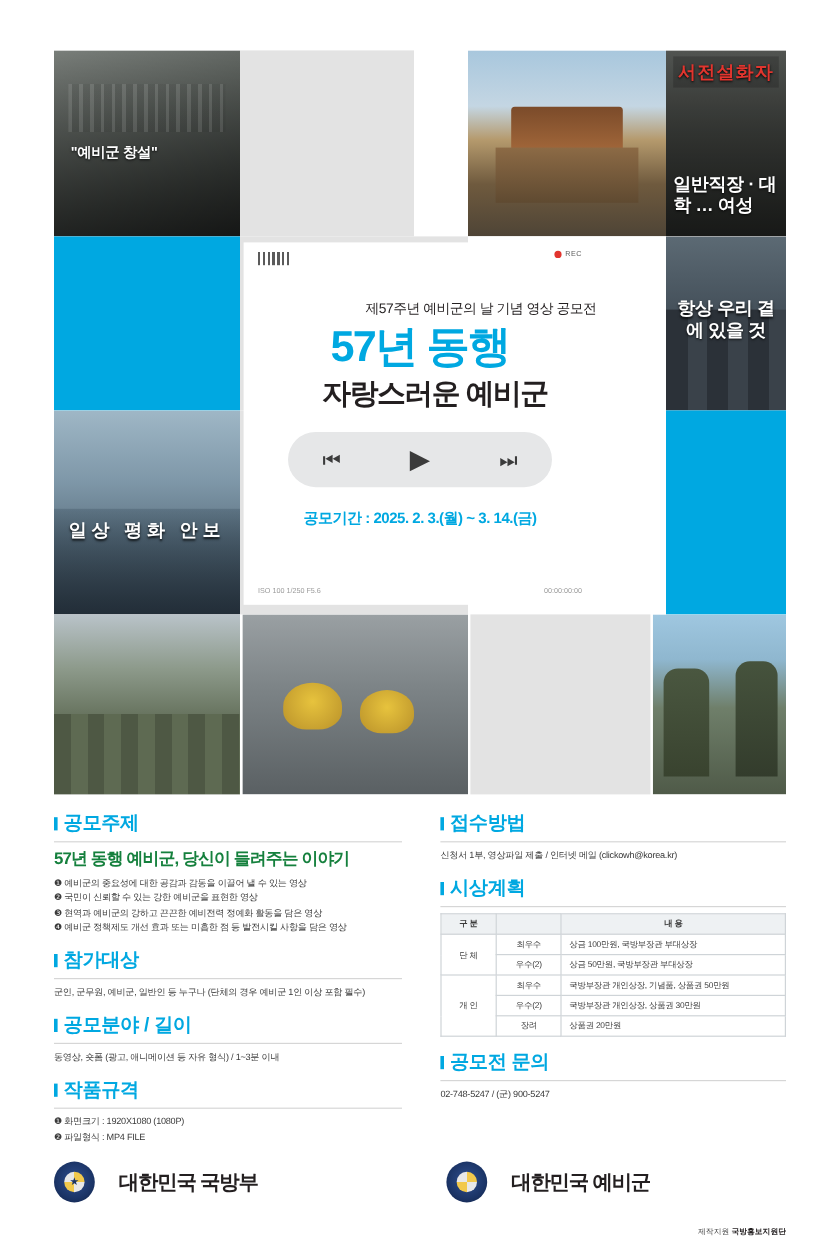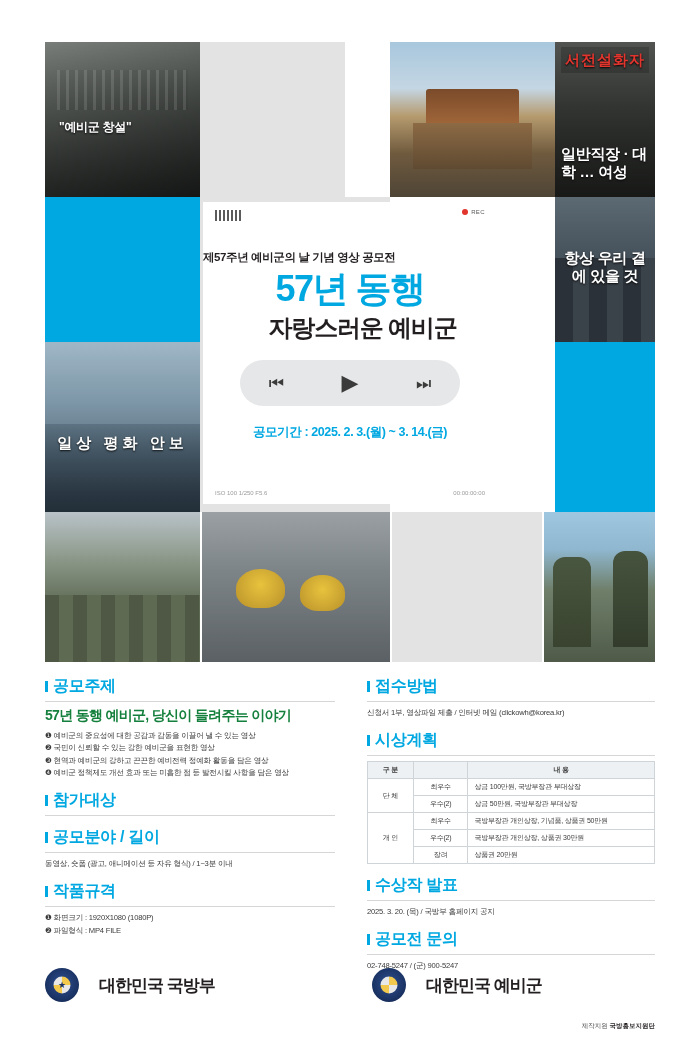--- a/index.html
+++ b/index.html
@@ -124,22 +124,22 @@
   }
   .rec-strip {
     position:absolute; left:12px; top:8px; width:26px; height:11px;
     background:repeating-linear-gradient(90deg,#5b5b5b 0 2px, #fff 2px 4px);
   }
   .rec { position:absolute; right:12px; top:7px; display:flex; align-items:center; gap:3px; }
   .rec-dot { width:6px; height:6px; border-radius:50%; background:#e2352e; }
   .rec-txt { font-size:6px; color:#5b5b5b; letter-spacing:.4px; }
 
   .player-sub {
-    position:absolute; top:48px; left:0; width:100%; text-align:left;
-    font-size:11.5px; font-weight:bold; color:#231f20; letter-spacing:-0.4px;
+    position:absolute; top:48px; left:0; width:100%; text-align:right;
+    font-size:11.5px; font-weight:normal; color:#231f20; letter-spacing:-0.4px;
   }
   .player-title {
     position:absolute; top:68px; left:0; width:100%; text-align:center;
     font-size:36px; font-weight:bold; color:#00a8e1; letter-spacing:-1.5px;
     line-height:1.05;
   }
   .player-title2 {
     position:absolute; top:110px; left:0; width:100%; text-align:center;
     font-size:24px; font-weight:bold; color:#231f20; letter-spacing:-1.2px;padding-left:25px;
   }
@@ -300,20 +300,21 @@
         <div class="li">❸ 현역과 예비군의 강하고 끈끈한 예비전력 정예화 활동을 담은 영상</div>
         <div class="li">❹ 예비군 정책제도 개선 효과 또는 미흡한 점 등 발전시킬 사항을 담은 영상</div>
       </div>
 
       <div class="blk">
         <div class="sec-head">
           <span class="sec-bar"></span>
           <span class="sec-title">참가대상</span>
         </div>
         <div class="rule"></div>
+        <div class="body-txt">군인, 군무원, 예비군, 일반인 등 누구나 (단체의 경우 예비군 1인 이상 포함 필수)</div>
       </div>
 
       <div class="blk">
         <div class="sec-head">
           <span class="sec-bar"></span>
           <span class="sec-title">공모분야 / 길이</span>
         </div>
         <div class="rule"></div>
         <div class="body-txt">동영상, 숏폼 (광고, 애니메이션 등 자유 형식) / 1~3분 이내</div>
       </div>
@@ -372,28 +373,20 @@
             <td class="left">국방부장관 개인상장, 상품권 30만원</td>
           </tr>
           <tr>
             <td>장려</td>
             <td class="left">상품권 20만원</td>
           </tr>
         </tbody>
           </table>
       </div>
 
-      <div class="blk">
-        <div class="sec-head">
-          <span class="sec-bar"></span>
-          <span class="sec-title">수상작 발표</span>
-        </div>
-        <div class="rule"></div>
-        <div class="body-txt">2025. 3. 20. (목) / 국방부 홈페이지 공지</div>
-      </div>
 
       <div class="blk">
         <div class="sec-head">
           <span class="sec-bar"></span>
           <span class="sec-title">공모전 문의</span>
         </div>
         <div class="rule"></div>
         <div class="body-txt">02-748-5247 / (군) 900-5247</div>
       </div>
     </div>

